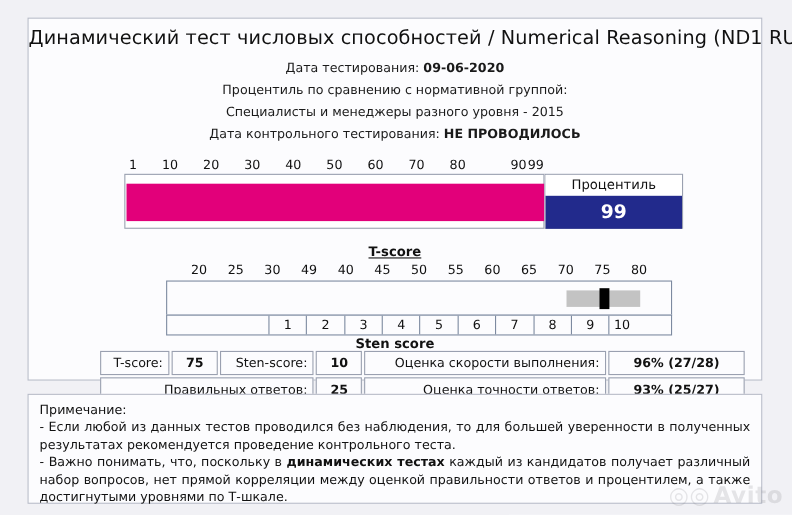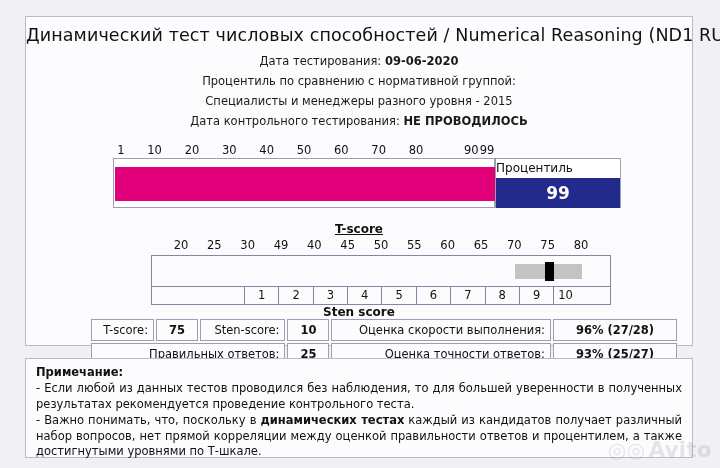--- a/index.html
+++ b/index.html
@@ -39,21 +39,21 @@
   }
   .pct-fill{
     position:absolute;left:1px;top:8px;height:34px;
     background:#e2007a;
   }
   .pct-box{
     position:absolute;left:382px;top:0;width:126px;height:50px;
     box-sizing:border-box;border:1px solid #9aa0b0;background:#fff;
   }
   .pct-box .hd{
-    height:19px;line-height:19px;text-align:left;font-size:12px;color:#111;
+    height:19px;line-height:19px;text-align:center;font-size:12px;color:#111;
     background:#fff;
   }
   .pct-box .vl{
     height:30px;line-height:30px;text-align:center;font-size:17px;font-weight:bold;
     color:#fff;background:#222a8c;
   }
 
   
   .tscore-label{
     position:absolute;left:0;right:0;top:205px;text-align:center;
@@ -100,21 +100,21 @@
   .res td.num{text-align:center;font-weight:bold;width:30px;}
   .res td.val{text-align:center;font-weight:bold;width:112px;}
   .res td.lbl{white-space:nowrap;text-align:right;}
 
   
   .note{
     position:absolute;left:25px;top:358px;width:668px;height:100px;
     background:#fcfcfe;border:1px solid #b8bcc8;box-sizing:border-box;
     padding:6px 10px 0 10px;
   }
-  .note h4{margin:0 0 2px 0;font-size:11.5px;font-weight:bold;color:#111;}
+  .note h4{margin:0 0 2px 0;font-size:11.5px;font-weight:normal;color:#111;}
   .note p{
     margin:0;font-size:11.5px;line-height:15.5px;color:#111;
     text-align:justify;
   }
   .note p + p{margin-top:1px;}
   .note b{font-weight:bold;}
 
   
   .wm{
     position:absolute;right:8px;bottom:6px;

